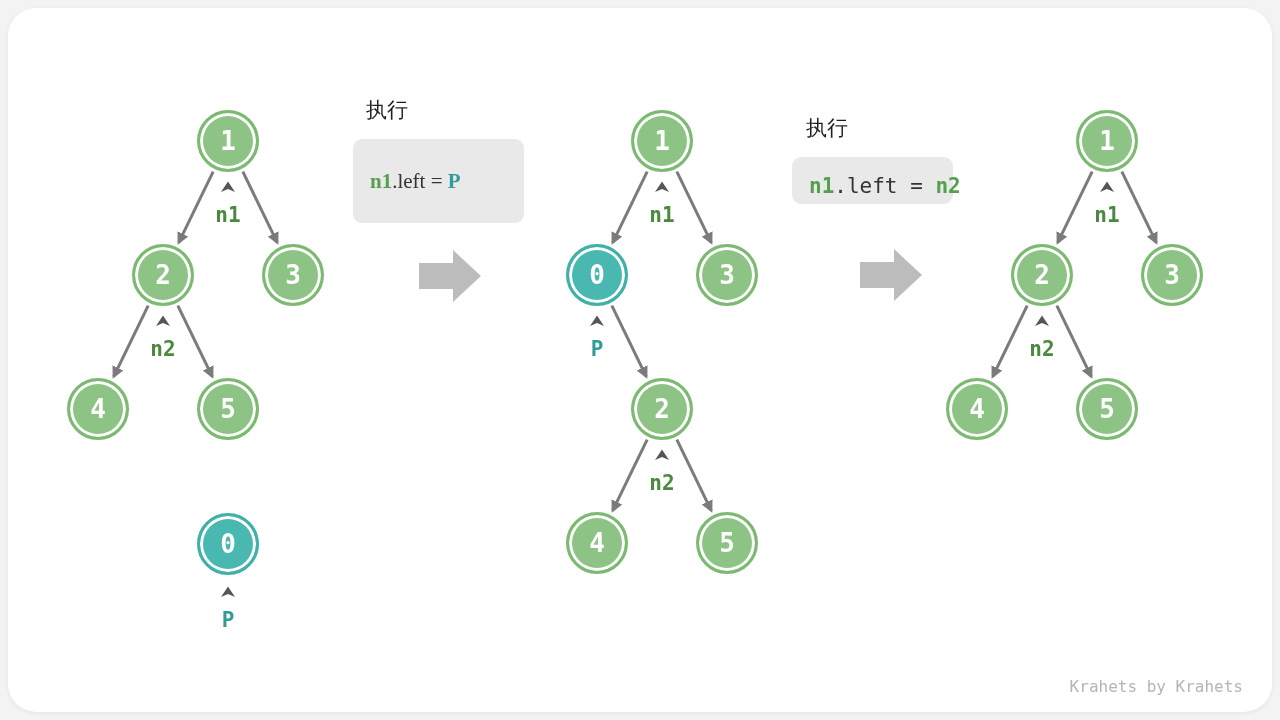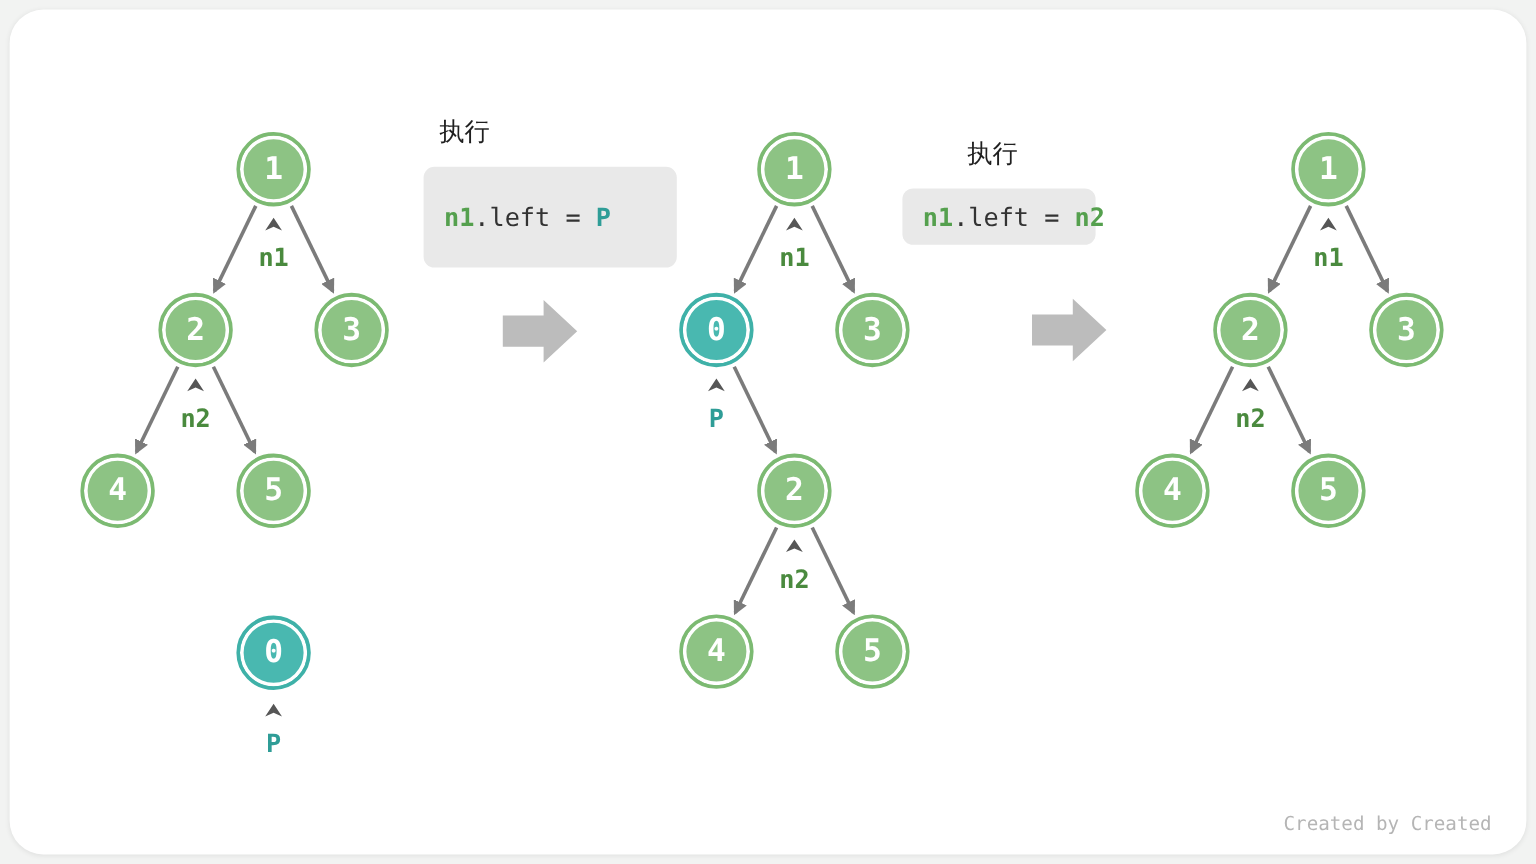--- a/index.html
+++ b/index.html
@@ -71,23 +71,23 @@
     padding-left:17px;
     box-sizing:border-box;
     font-family:"DejaVu Sans Mono", monospace;
     font-size:21px;
   }
   .code-line{line-height:36px;white-space:pre;}
   .tok-green{color:var(--code-green);font-weight:bold;}
   .tok-teal{color:var(--code-teal);font-weight:bold;}
   .tok-plain{color:var(--code-plain);}
   #exec-1{left:366px;top:96px;}
-  #code-1{left:353px;top:139px;width:211px;height:84px;}
+  #code-1{left:353px;top:139px;width:171px;height:84px;font-family:Liberation Serif, serif;}
   #exec-2{left:806px;top:114px;}
-  #code-2{left:752px;top:157px;width:161px;height:47px;}
+  #code-2{left:792px;top:157px;width:161px;height:47px;justify-content:flex-end;}
   .watermark{
     position:absolute;right:37px;bottom:24px;
     font-family:"DejaVu Sans Mono", monospace;
     font-size:16px;color:var(--watermark);
   }
 </style>
 </head>
 <body>
 
 <div class="canvas">
@@ -155,14 +155,14 @@
   <div class="exec-label" id="exec-1">执行</div>
   <div class="code-box" id="code-1">
       <div class="code-line"><span class="tok-green">n1</span><span class="tok-plain">.left = </span><span class="tok-teal">P</span></div>
     </div>
 
   <div class="exec-label" id="exec-2">执行</div>
   <div class="code-box" id="code-2">
       <div class="code-line"><span class="tok-green">n1</span><span class="tok-plain">.left = </span><span class="tok-green">n2</span></div>
     </div>
 
-  <div class="watermark">Created by Created</div>
+  <div class="watermark">Krahets by Krahets</div>
 </div>
 
 </body></html>

